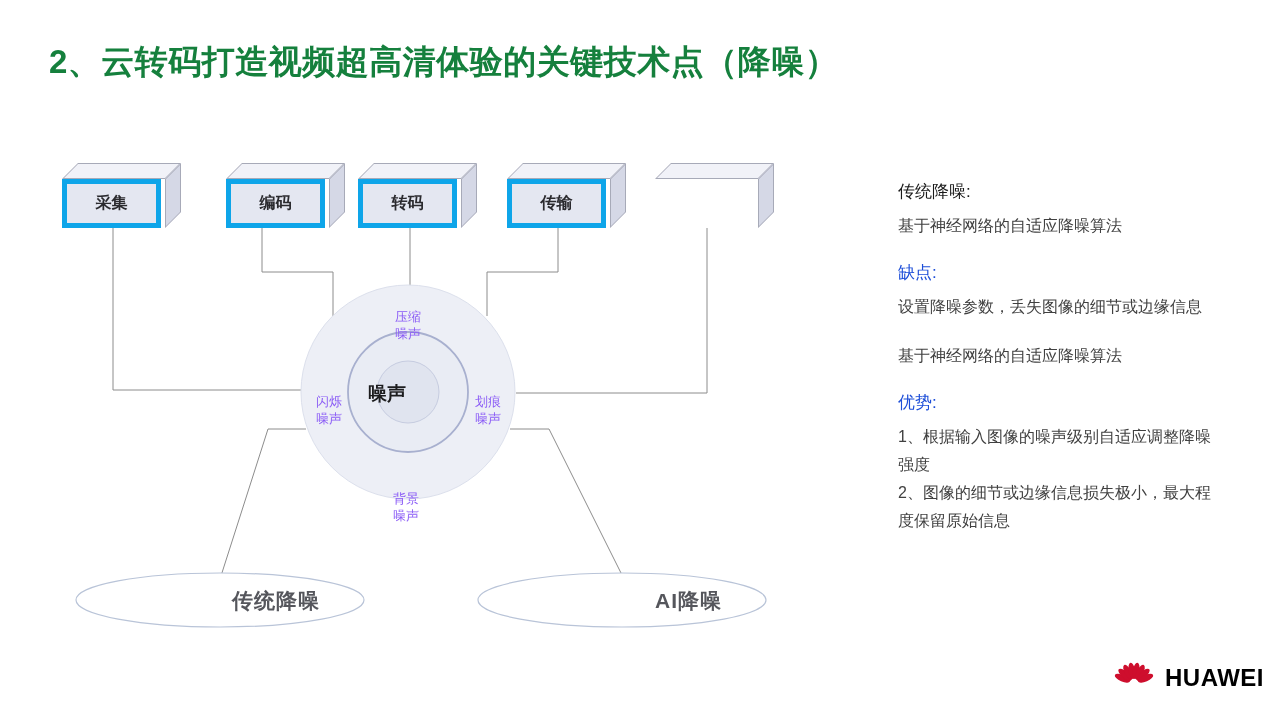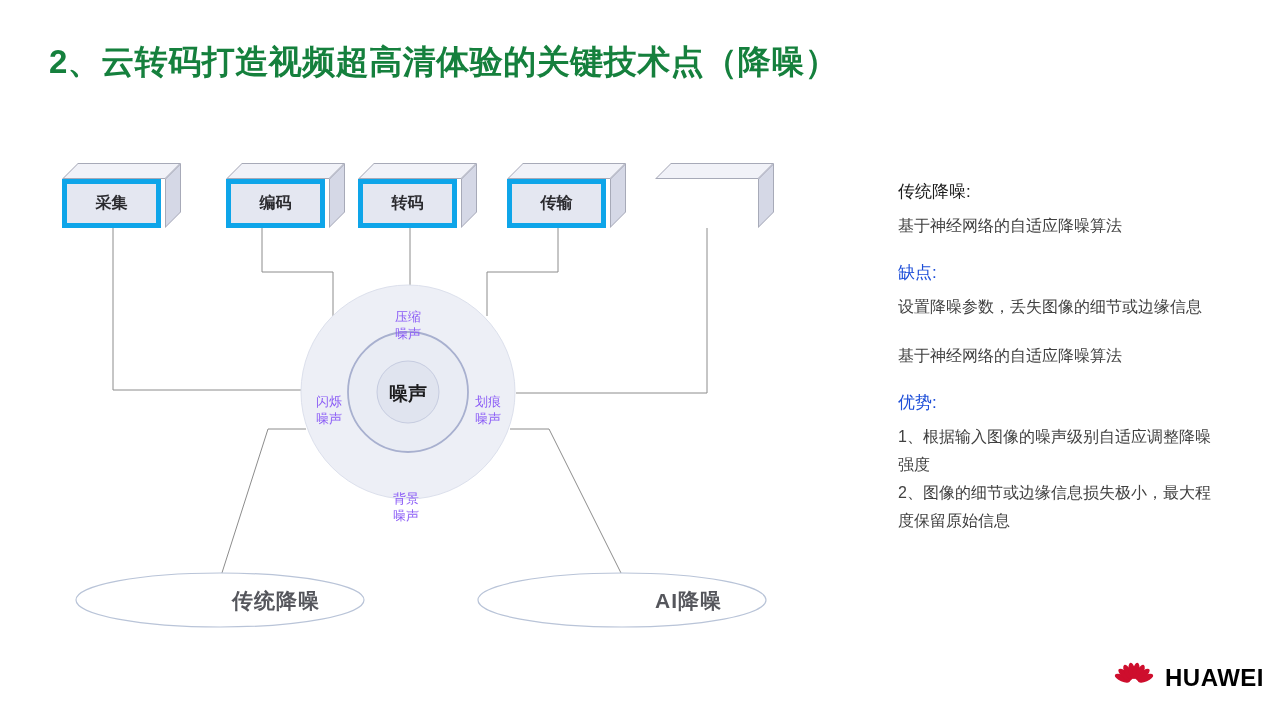--- a/index.html
+++ b/index.html
@@ -31,21 +31,21 @@
     font-size:16px; font-weight:bold; color:#2a2a2e;
   }
   
   .canvas { position:absolute; left:0; top:0; width:1281px; height:720px; }
   
   .wheel-label {
     position:absolute; width:34px; text-align:center;
     font-size:13px; line-height:17px; color:#8b5cf6; word-break:break-all;margin-top:24px;
   }
   .wheel-center {
-    position:absolute; left:368px; top:381px; width:80px; text-align:center;
+    position:absolute; left:368px; top:381px; width:80px; 
     font-size:19px; font-weight:bold; color:#1c1c1e;
   }
   .node-label {
     position:absolute; width:200px; text-align:right;
     font-size:21px; font-weight:bold; color:#55565c; letter-spacing:1px;
   }
   
   .panel { position:absolute; left:898px; top:180px; width:324px; }
   .panel-section { margin-bottom:21px; }
   .panel-heading { font-size:17px; font-weight:normal; color:#1a1a1a; margin-bottom:9px; }

